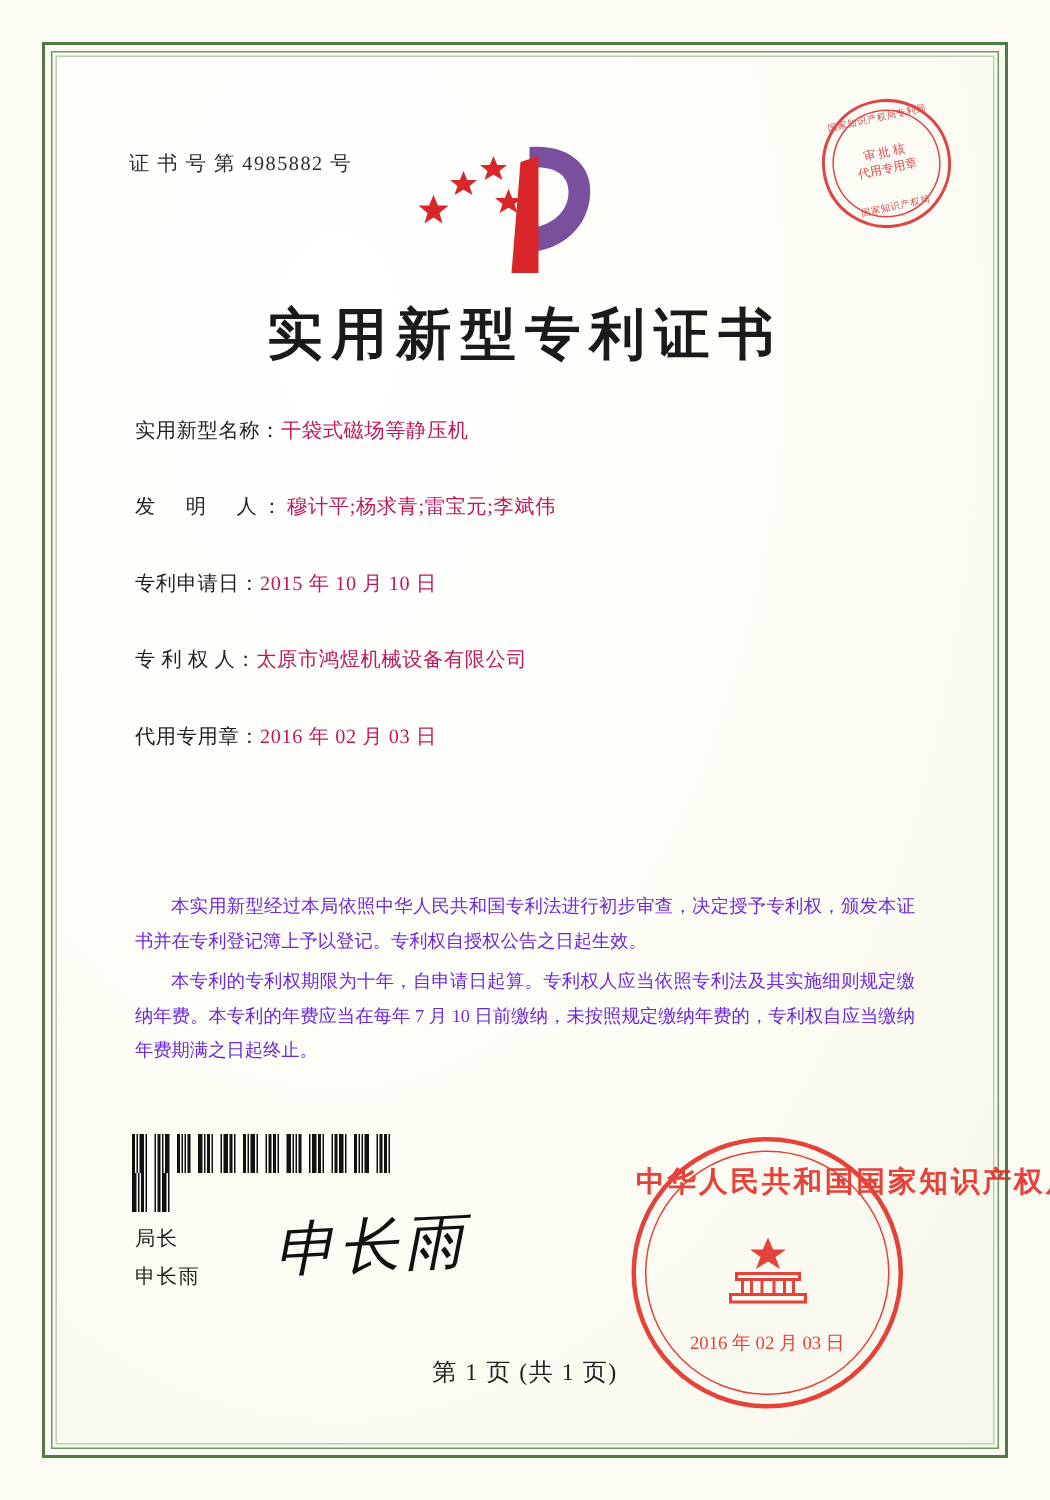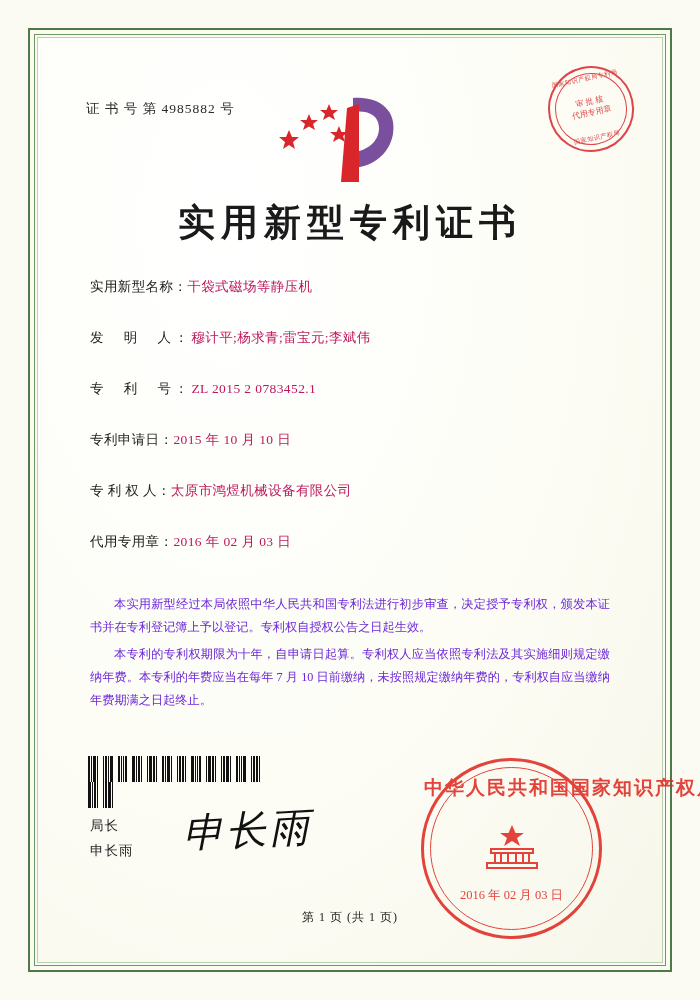--- a/index.html
+++ b/index.html
@@ -273,21 +273,21 @@
     height: 48px;
   }
 
   
   .page-footer {
     position: absolute;
     left: 0;
     right: 0;
     bottom: 36px;
     text-align: center;
-    font-size: 12px;
+    font-size: 16px;
     color: #222;
     letter-spacing: 1px;
   }
 </style>
 </head>
 <body>
 
 <div class="certificate">
 
   <div class="bg-tint"></div>
@@ -323,23 +323,20 @@
     </div>
 
     <div class="main-title">实用新型专利证书</div>
 
     <div class="fields">
       <div class="field-row">
         <span class="field-label">实用新型名称：</span><span class="field-value">干袋式磁场等静压机</span>
       </div>
       <div class="field-row spaced">
         <span class="field-label">发　明　人：</span><span class="field-value">穆计平;杨求青;雷宝元;李斌伟</span>
-      </div>
-      <div class="field-row spaced">
-        <span class="field-label">专　利　号：</span><span class="field-value">ZL 2015 2 0783452.1</span>
       </div>
       <div class="field-row">
         <span class="field-label">专利申请日：</span><span class="field-value">2015 年 10 月 10 日</span>
       </div>
       <div class="field-row">
         <span class="field-label">专 利 权 人：</span><span class="field-value">太原市鸿煜机械设备有限公司</span>
       </div>
       <div class="field-row">
         <span class="field-label">代用专用章：</span><span class="field-value">2016 年 02 月 03 日</span>
       </div>

